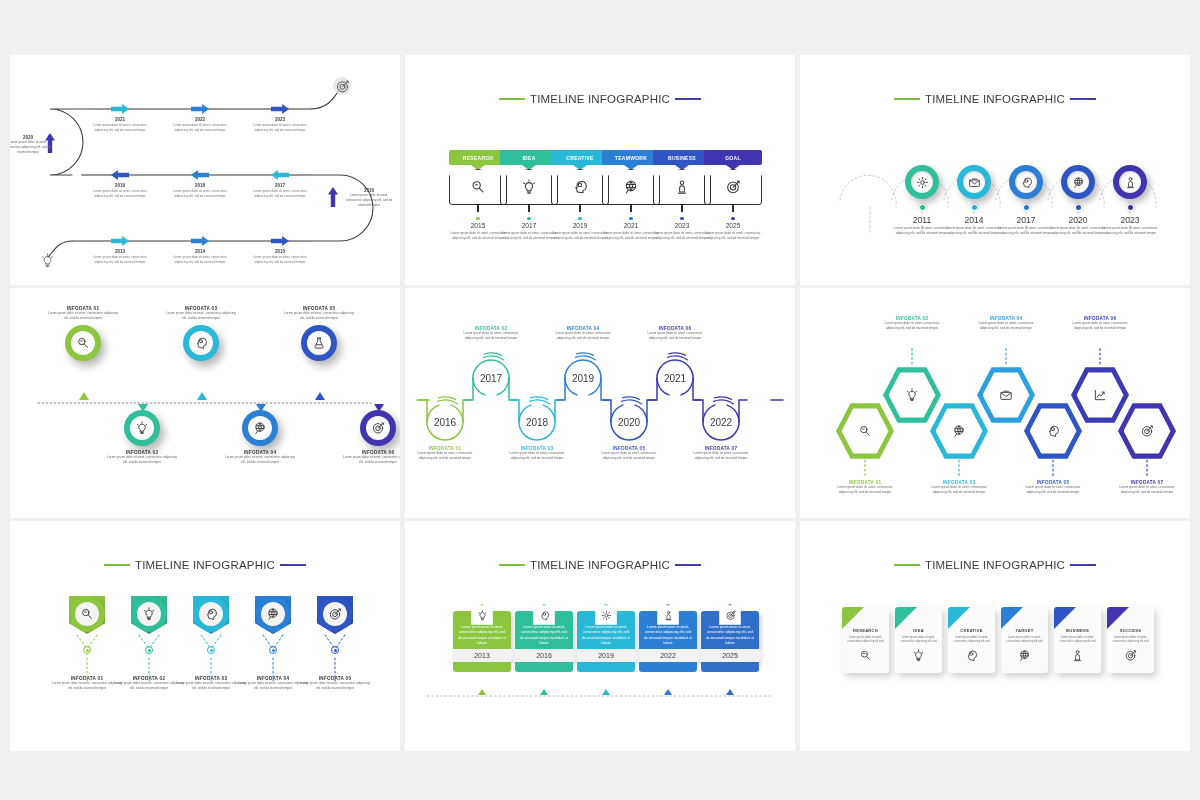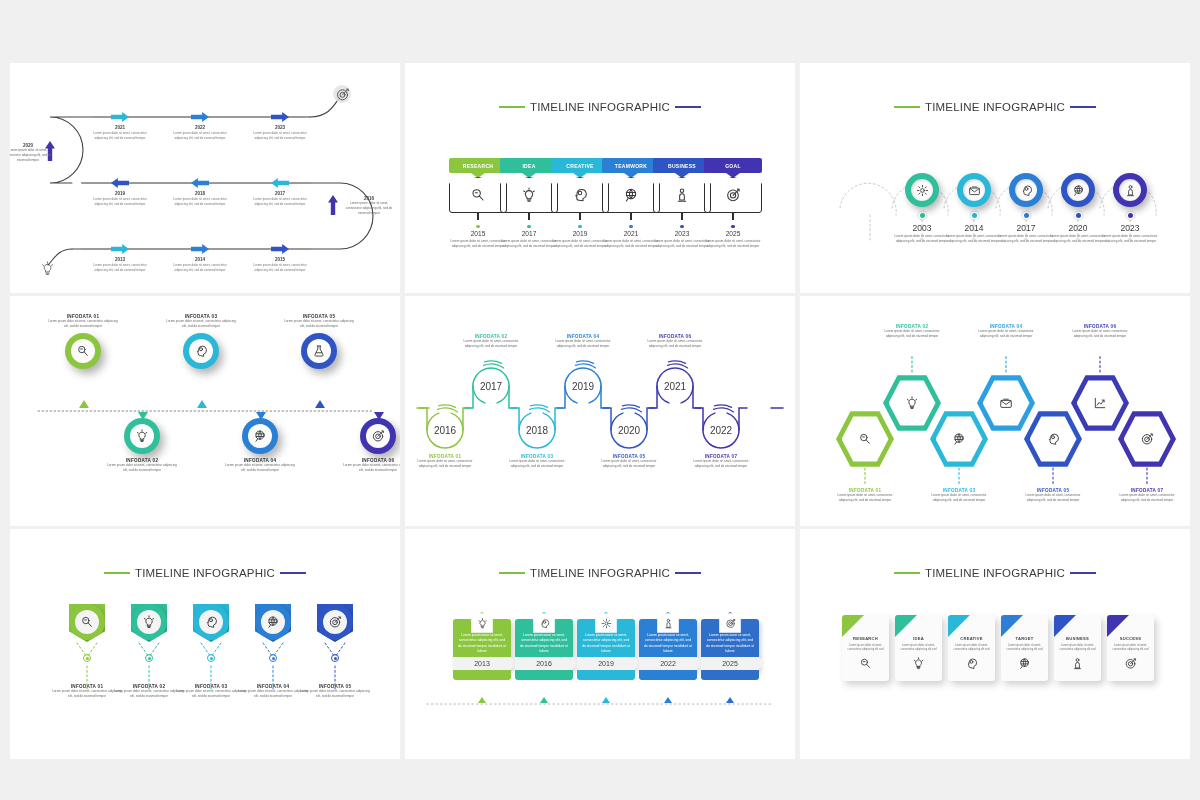--- a/index.html
+++ b/index.html
@@ -14,21 +14,21 @@
     position:relative; width:1200px; height:800px;
     background:#f0f0f0;
     padding:55px 10px 55px 10px;
   }
   .grid {
     display:grid;
     grid-template-columns:repeat(3, 390px);
     grid-template-rows:repeat(3, 230px);
     column-gap:5px; row-gap:3px;
     width:1180px; height:696px;
-    margin:8px auto;
+    margin:0 auto;
   }
   .panel {
     position:relative;
     background:#ffffff;
     overflow:hidden;
   }
   .title {
     position:absolute; left:0; right:0; top:38px;
     display:flex; align-items:center; justify-content:center; gap:5px;
     font-size:11.5px; letter-spacing:.2px; color:#3b3b3b;
@@ -370,21 +370,21 @@
             <div class="inner">
               <svg width="13" height="13" viewBox="0 0 24 24" class="glyph-wrap">
                 <g class="glyph">
                   <circle cx="12" cy="12" r="3.4"></circle>
                   <path d="M12 2.5v3M12 18.5v3M2.5 12h3M18.5 12h3M5.2 5.2l2.1 2.1M16.7 16.7l2.1 2.1M18.8 5.2l-2.1 2.1M7.3 16.7l-2.1 2.1"></path>
                 </g>
               </svg>
             </div>
           </div>
           <div class="minidot" style="background:#2fbf9b"></div>
-          <div class="yr">2003</div>
+          <div class="yr">2011</div>
           <div class="lorem" style="margin-top:1px">Lorem ipsum dolor sit amet, consectetur adipiscing elit, sed do eiusmod tempor</div>
         </div>
         <div class="col" style="left: 144px; top: 110px;">
           <div class="ring" style="background:#29b8d8">
             <div class="inner">
               <svg width="13" height="13" viewBox="0 0 24 24" class="glyph-wrap">
                 <g class="glyph">
                   <rect x="3" y="7.5" width="18" height="12" rx="1.5"></rect>
                   <path d="M3.6 8.4 12 14.5l8.4-6.1"></path>
                   <path d="M8 5.5h8"></path>

